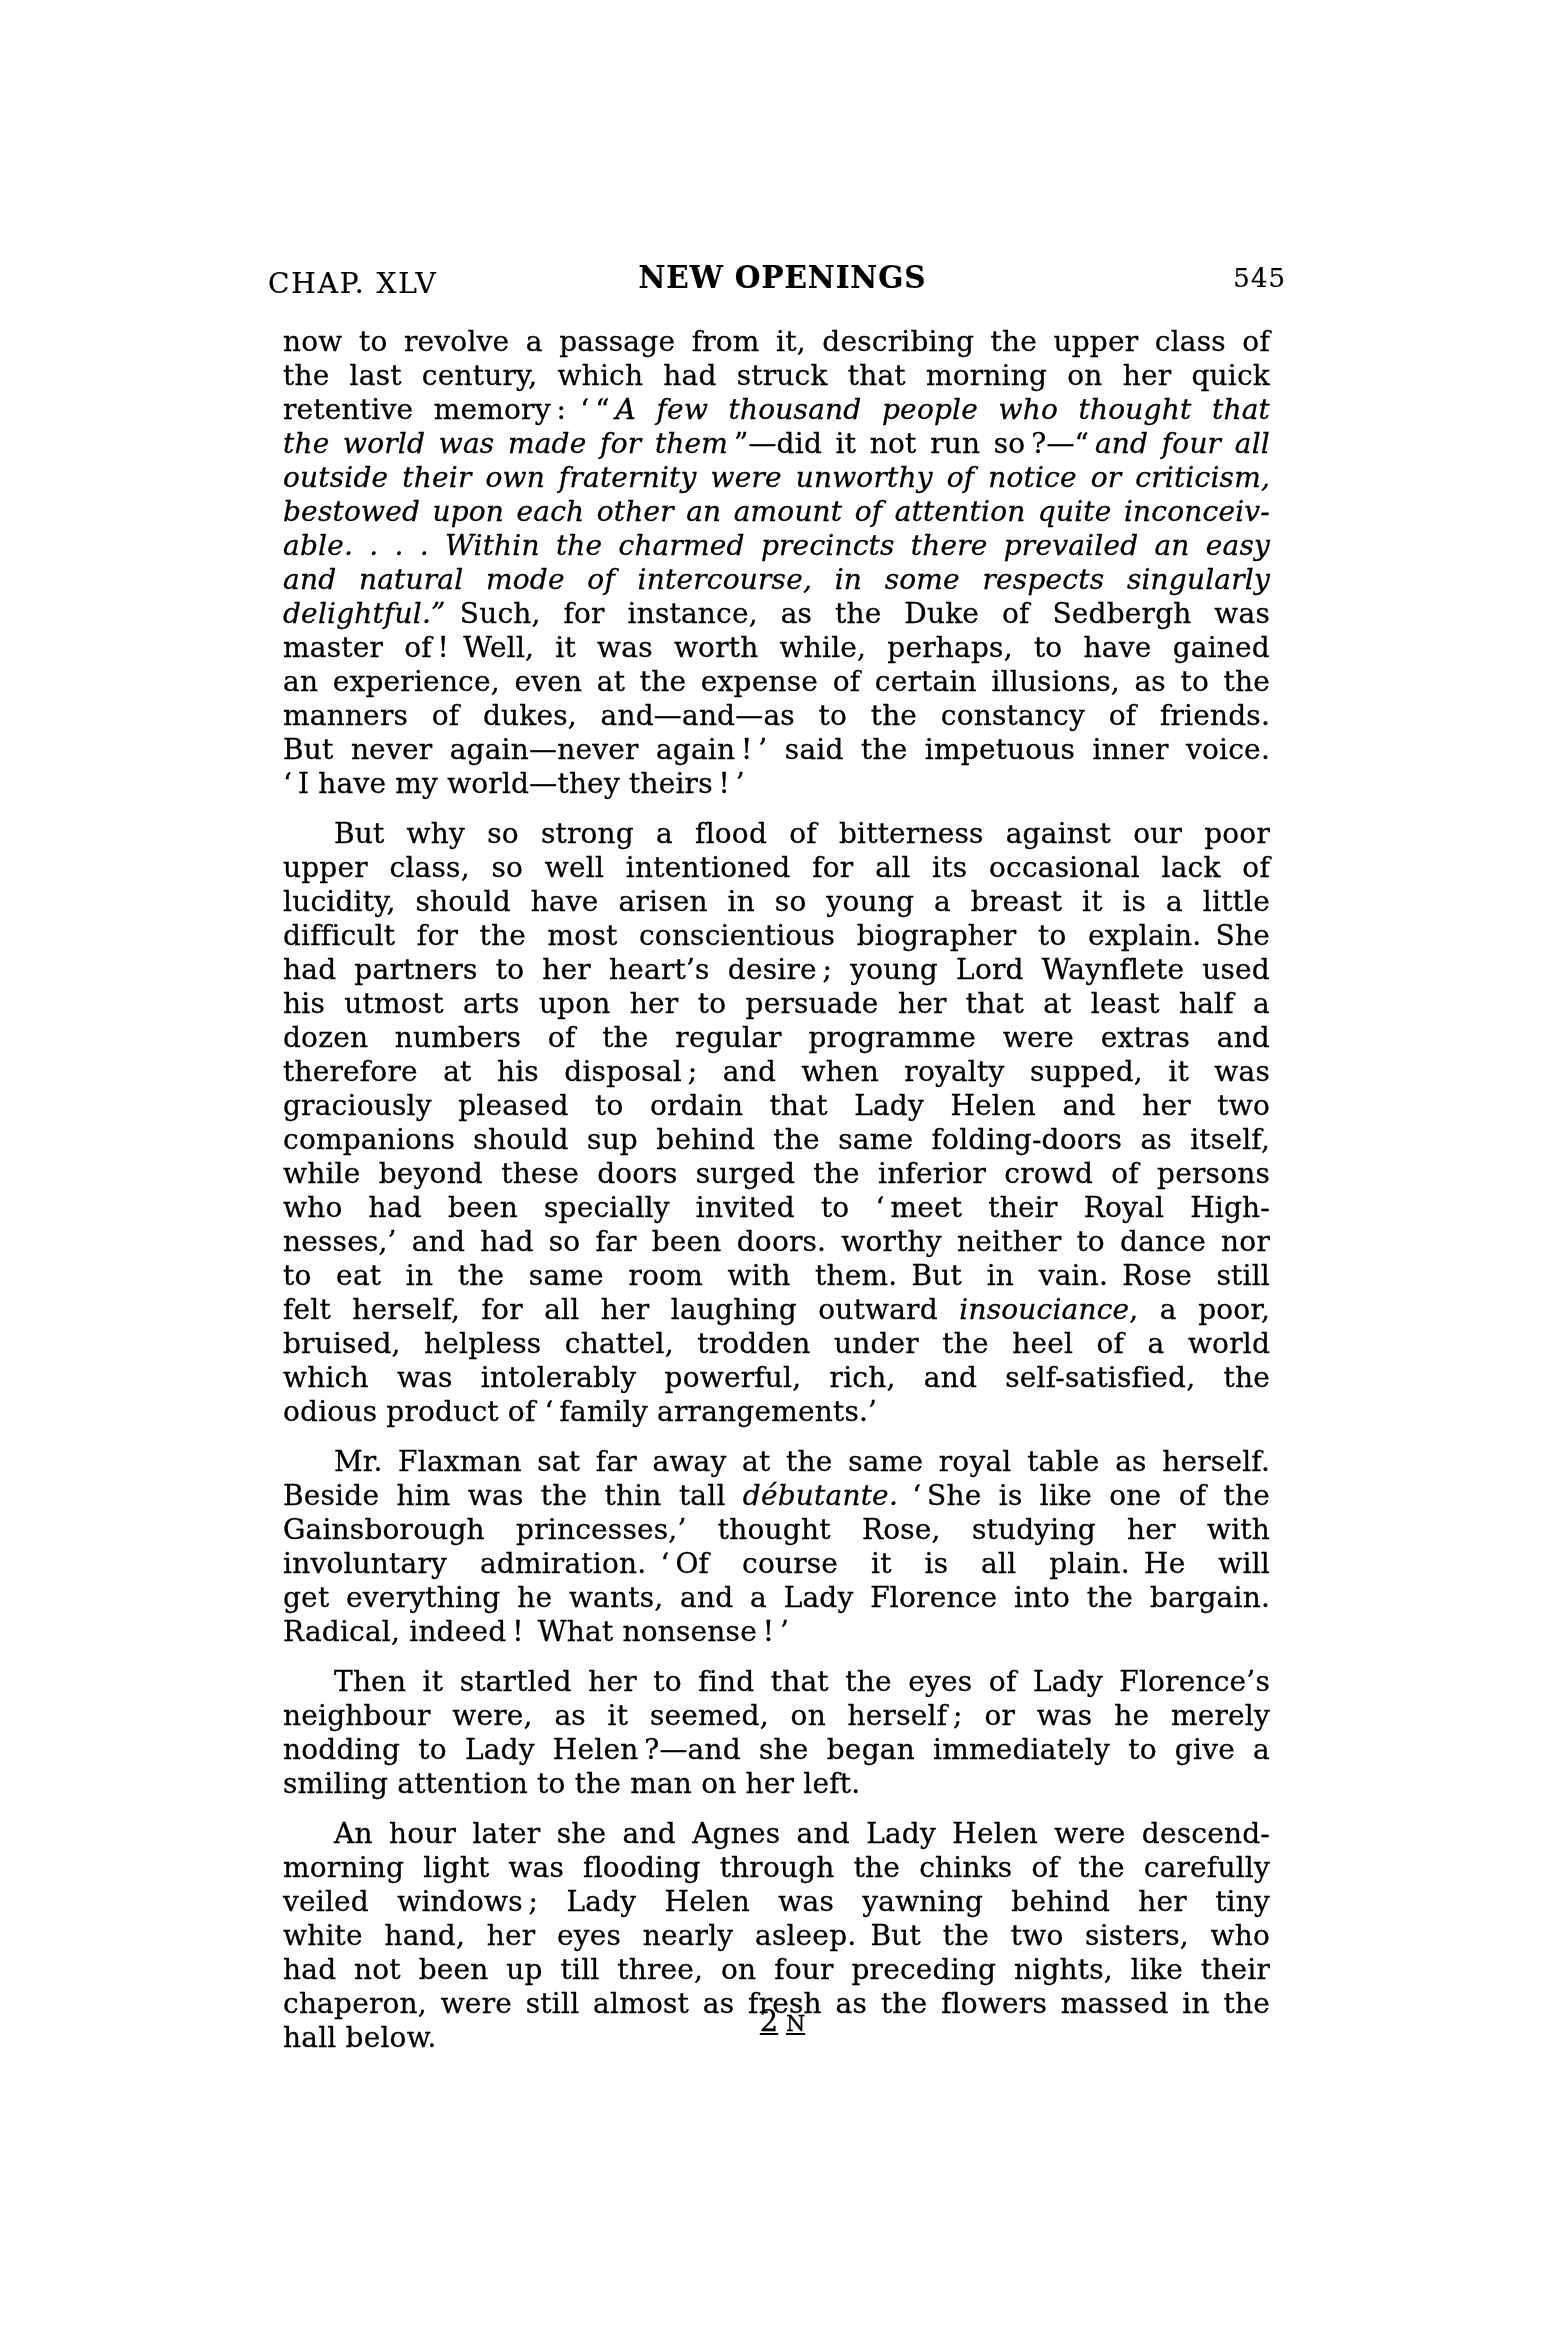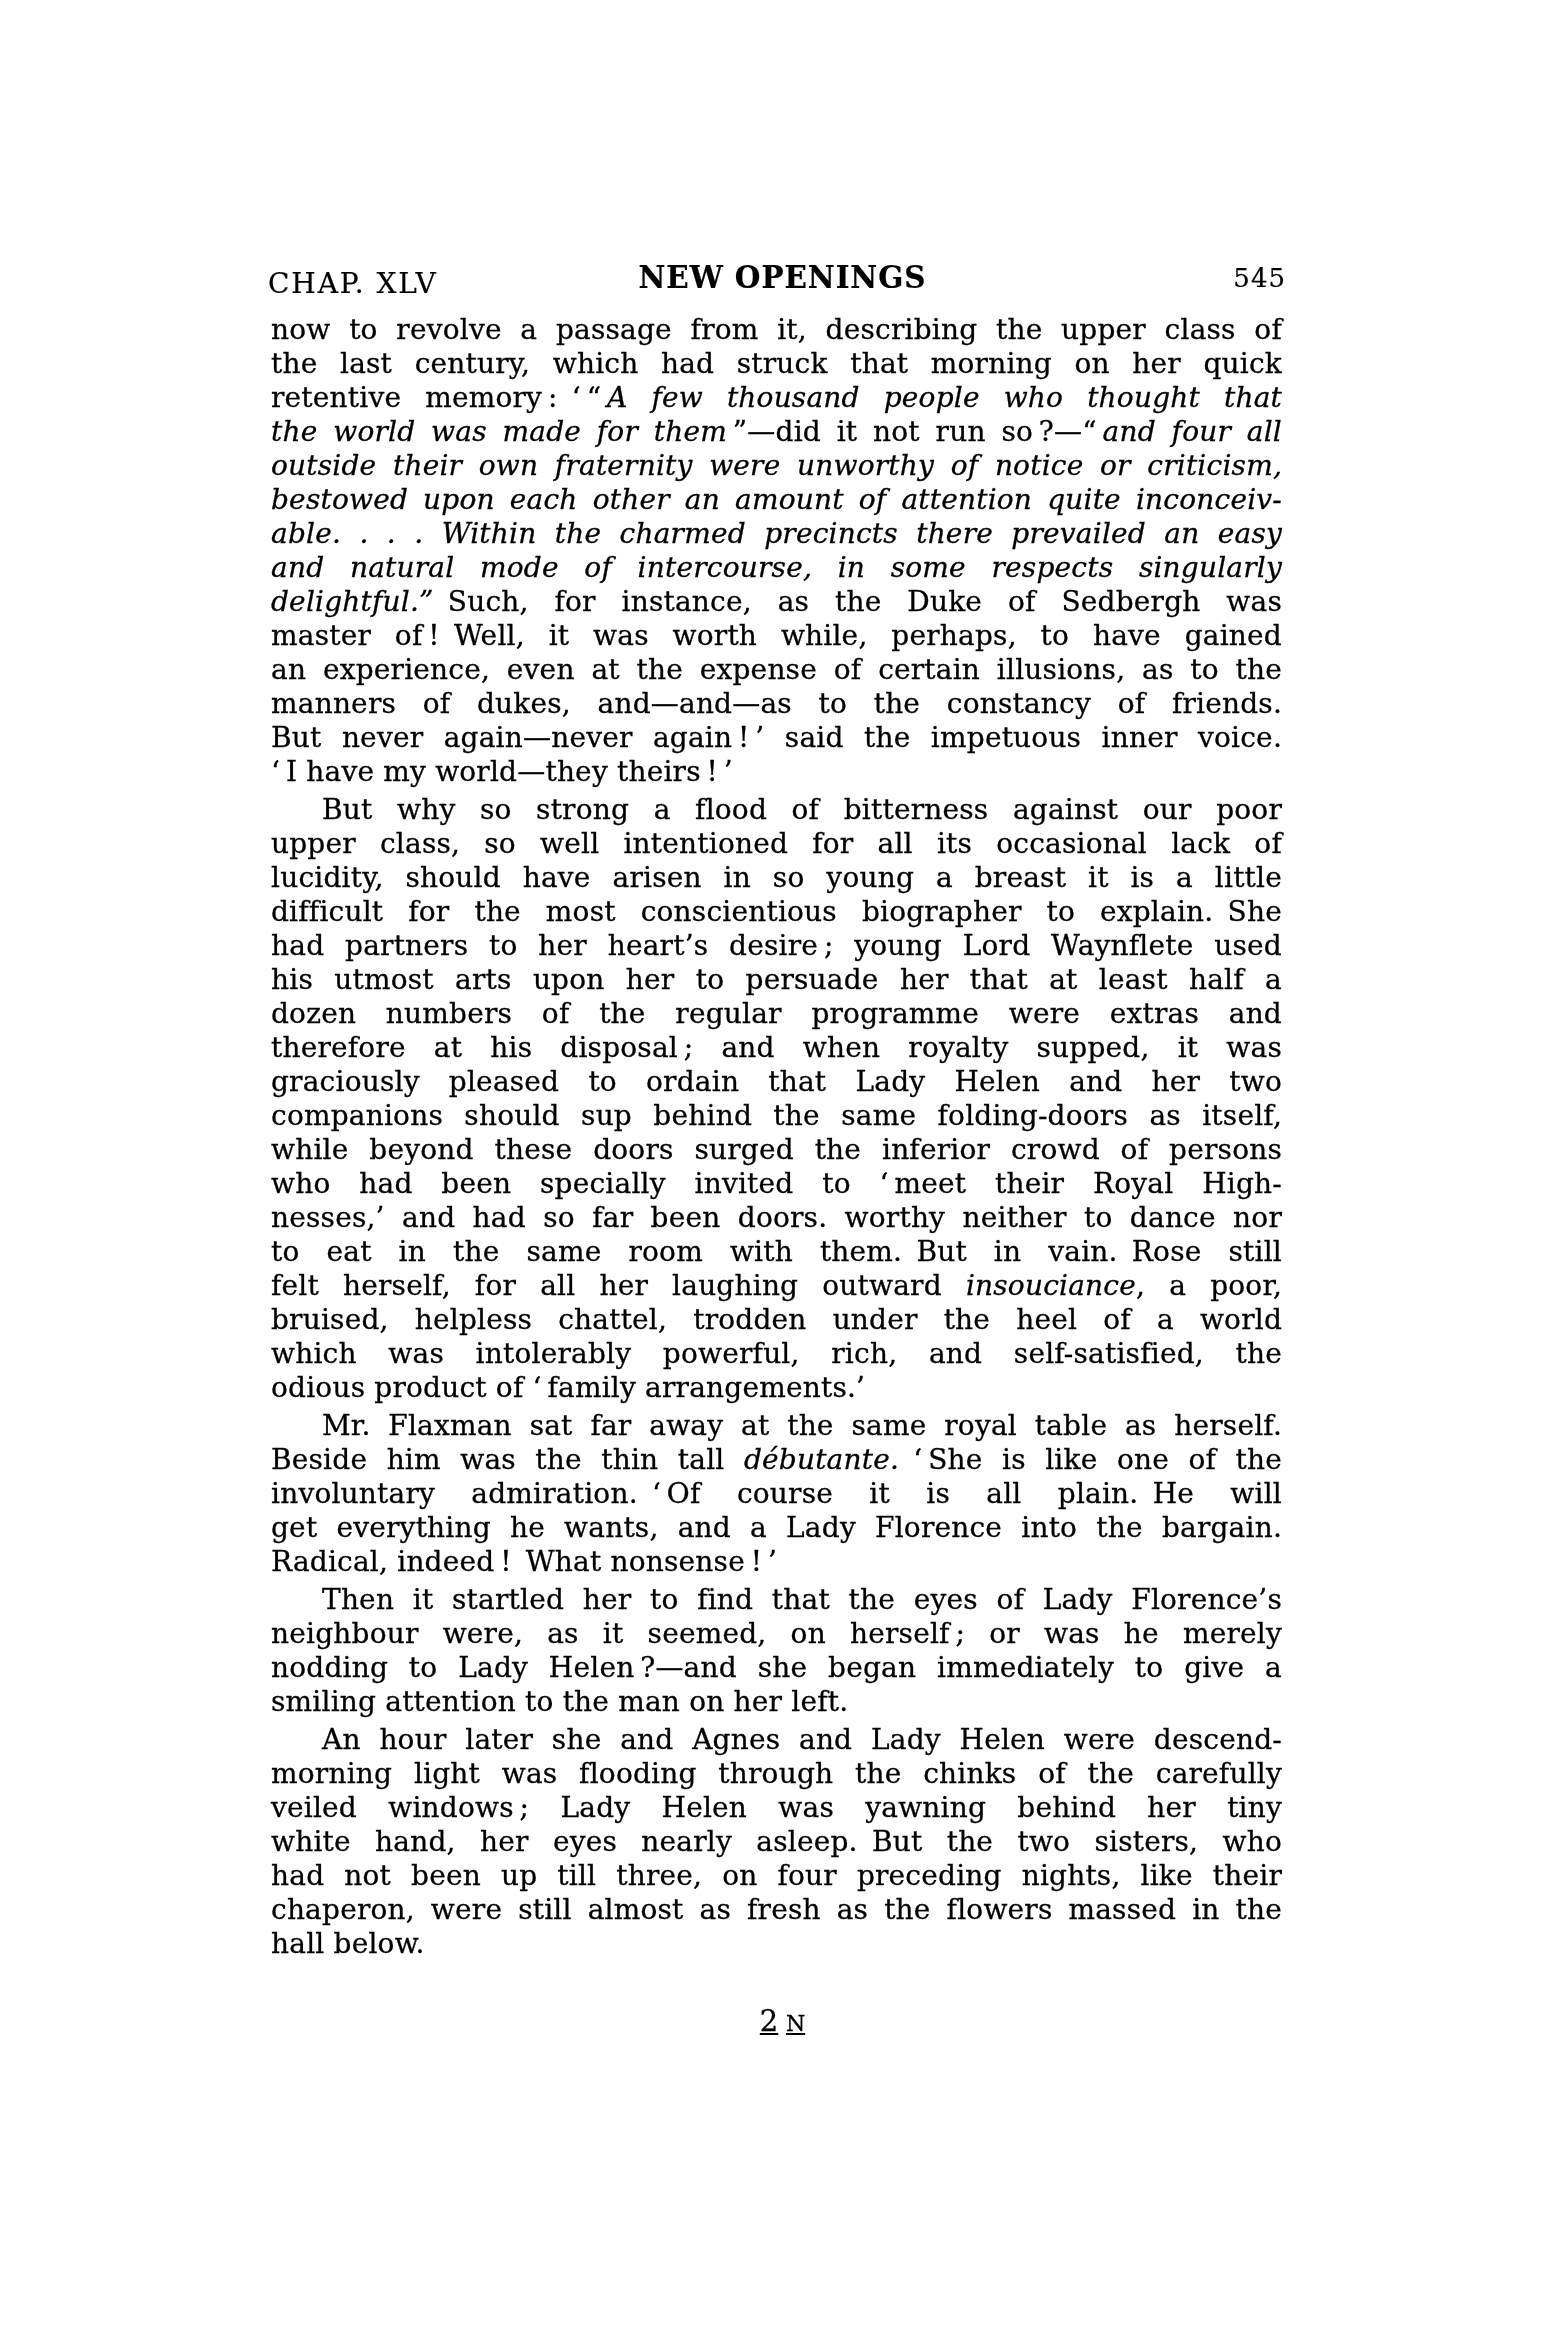--- a/index.html
+++ b/index.html
@@ -63,21 +63,21 @@
   
   .text-block {
     position: absolute;
     left: 267px;
     top: 309px;
     width: 1019px;
     font-size: 28px;
     letter-spacing: 0.2px;
     -webkit-text-stroke: 0.3px currentColor;
   }
-  .paragraph { margin: 4px; padding: 0; }
+  .paragraph { margin: 16px; padding: 0; }
   .line {
     line-height: 34px;
     text-align: justify;
     text-align-last: justify;
     white-space: normal;
   }
   .line.last { text-align-last: left; }
   .line.indent { text-indent: 51px; }
   .line i { font-style: italic; }
   
@@ -142,20 +142,21 @@
         <div class="line"><span>nesses,’ and had so far been doors. worthy neither to dance nor</span></div>
         <div class="line"><span>to eat in the same room with them. But in vain. Rose still</span></div>
         <div class="line"><span>felt herself, for all her laughing outward </span><i>insouciance</i><span>, a poor,</span></div>
         <div class="line"><span>bruised, helpless chattel, trodden under the heel of a world</span></div>
         <div class="line"><span>which was intolerably powerful, rich, and self-satisfied, the</span></div>
         <div class="line last"><span>odious product of ‘ family arrangements.’</span></div>
       </div>
       <div class="paragraph">
         <div class="line indent"><span>Mr. Flaxman sat far away at the same royal table as herself.</span></div>
         <div class="line"><span>Beside him was the thin tall </span><i>débutante.</i><span> ‘ She is like one of the</span></div>
+        <div class="line"><span>Gainsborough princesses,’ thought Rose, studying her with</span></div>
         <div class="line"><span>involuntary admiration. ‘ Of course it is all plain. He will</span></div>
         <div class="line"><span>get everything he wants, and a Lady Florence into the bargain.</span></div>
         <div class="line last"><span>Radical, indeed ! What nonsense ! ’</span></div>
       </div>
       <div class="paragraph">
         <div class="line indent"><span>Then it startled her to find that the eyes of Lady Florence’s</span></div>
         <div class="line"><span>neighbour were, as it seemed, on herself ; or was he merely</span></div>
         <div class="line"><span>nodding to Lady Helen ?—and she began immediately to give a</span></div>
         <div class="line last"><span>smiling attention to the man on her left.</span></div>
       </div>

